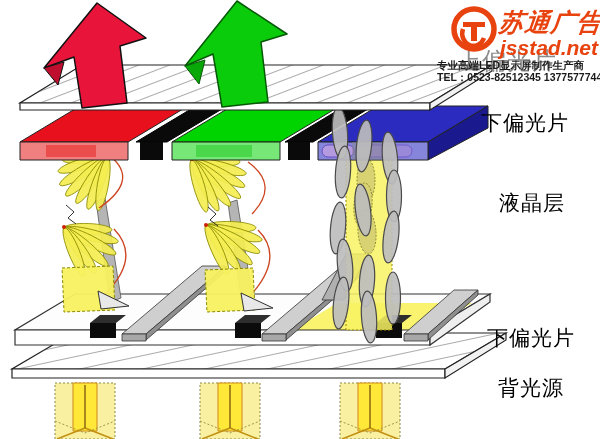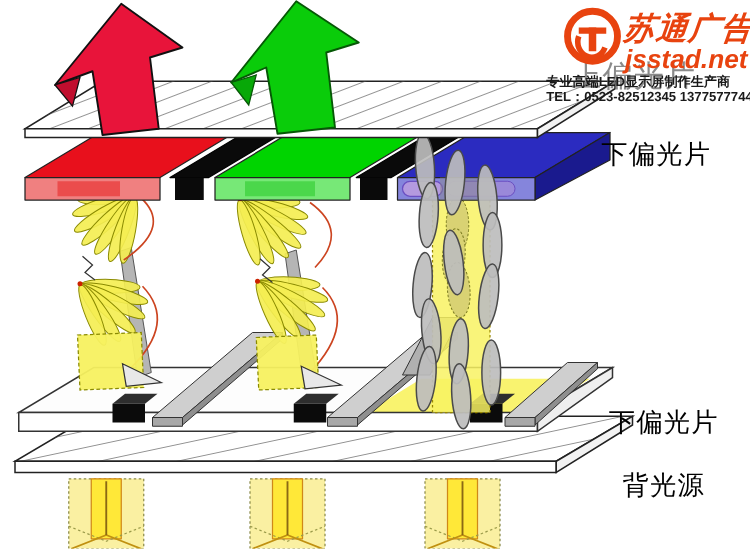--- a/index.html
+++ b/index.html
@@ -228,20 +228,21 @@
     <polygon points="44,68 64,62 58,85" fill="#c00e2e" stroke="#111" stroke-width="1"></polygon>
   </g>
   <g>
     <polygon points="237,1 287,34 261,42 268,102 222,107 213,54 185,66" fill="#0acc0a" stroke="#065806" stroke-width="1.5" stroke-linejoin="round"></polygon>
     <polygon points="185,66 205,60 199,84" fill="#08a808" stroke="#065806" stroke-width="1"></polygon>
   </g>
 </svg>
 
 <div class="layer-label ghost" style="left:457px;top:45px;font-size:24px;">上偏光片</div>
 <div class="layer-label" style="left:481px;top:109px;">下偏光片</div>
+<div class="layer-label" style="left:499px;top:189px;">液晶层</div>
 <div class="layer-label" style="left:487px;top:324px;text-align:center;">下偏光片</div>
 <div class="layer-label" style="left:498px;top:374px;">背光源</div>
 
 <svg id="wm-logo" width="48" height="48" viewBox="0 0 48 48">
   <circle cx="24" cy="24" r="20" fill="#ffffff" stroke="#e8430f" stroke-width="5.5"></circle>
   <rect x="13" y="17" width="22" height="5" fill="#e8430f"></rect>
   <rect x="21" y="17" width="6" height="19" fill="#e8430f"></rect>
   <path d="M13,24 A11,12 0 0 0 34,33" fill="none" stroke="#e8430f" stroke-width="4.5"></path>
 </svg>
 <div class="wm wm-brand">苏通广告</div>

